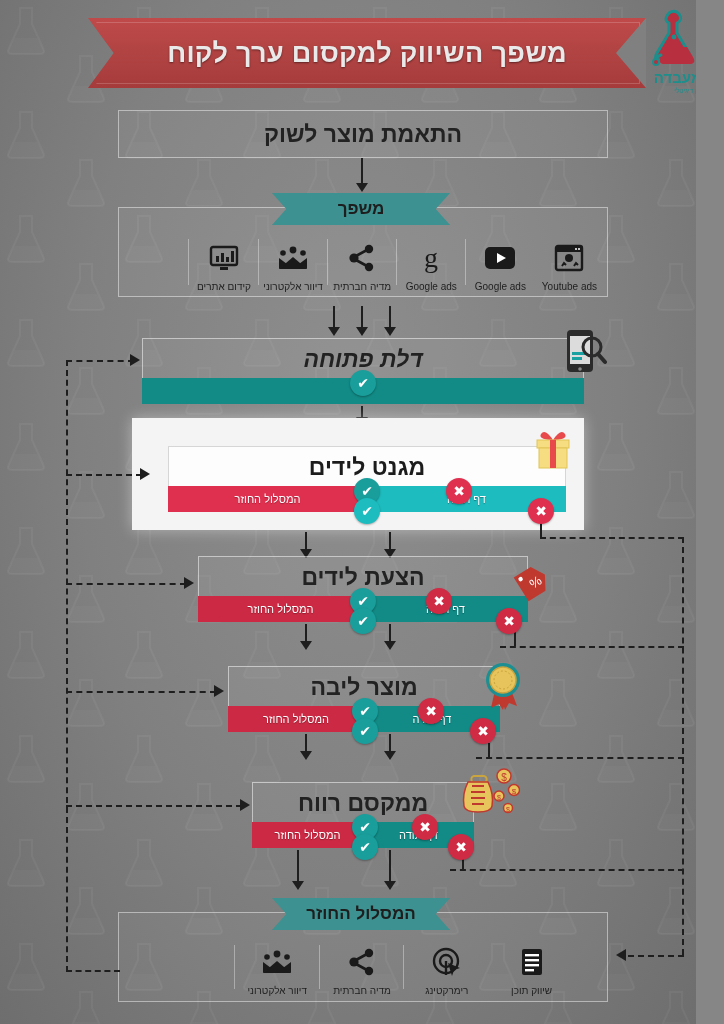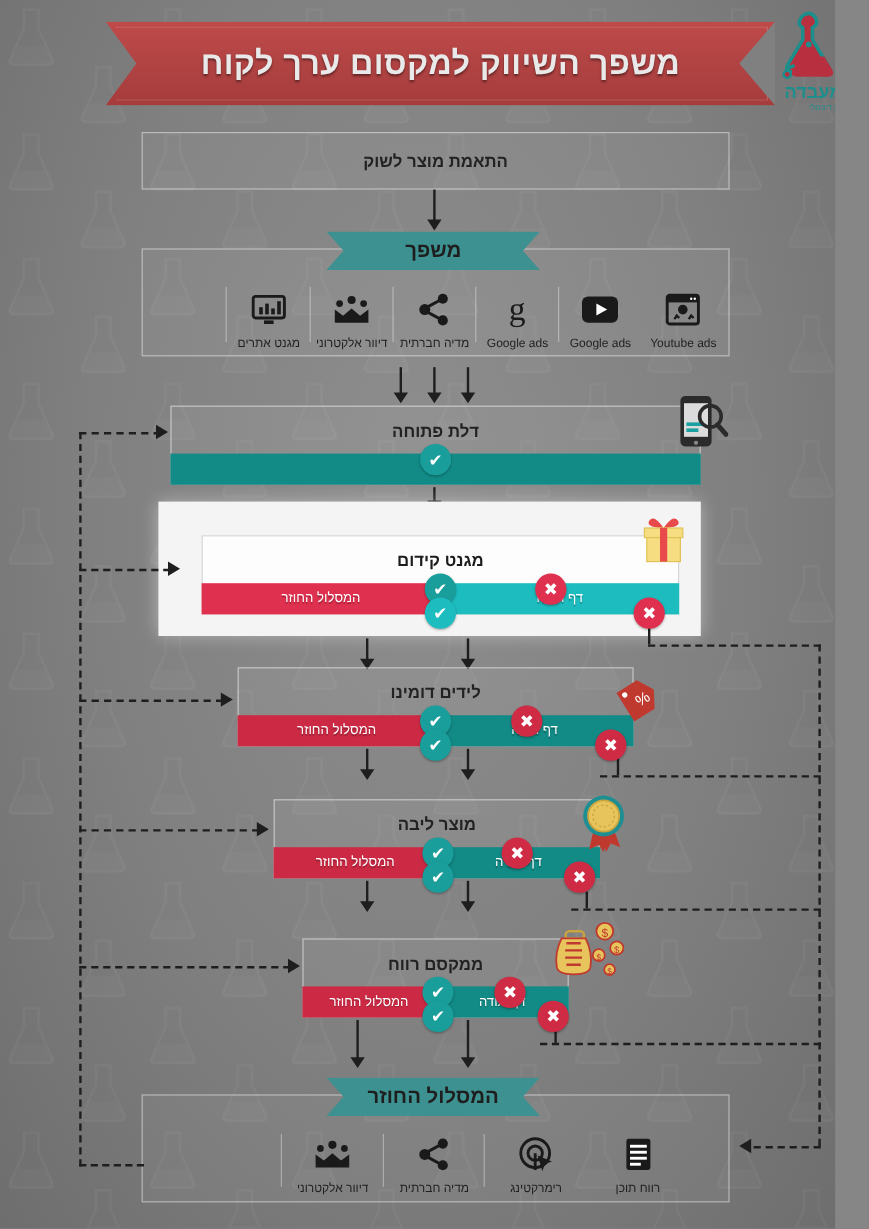--- a/index.html
+++ b/index.html
@@ -37,21 +37,21 @@
 
   
   .panel{position:absolute;border:1px solid rgba(255,255,255,.45);
     background:rgba(255,255,255,.045);}
   .stage{position:absolute;}
   .stage-box{position:absolute;left:0;top:0;width:100%;
     border:1px solid rgba(255,255,255,.5);
     background:rgba(255,255,255,.05);
     box-sizing:border-box;}
   .stage-label{width:100%;height:100%;display:flex;align-items:center;justify-content:center;
-    color:#222;font-size:14px;font-weight:bold;direction:rtl;}
+    color:#222;font-size:23px;font-weight:bold;direction:rtl;}
   .stage-label.dark{color:#1c1c1c;}
 
   .bar{position:absolute;left:0;width:100%;height:26px;display:flex;direction:rtl;}
   .bar .seg{position:relative;height:100%;display:flex;align-items:center;justify-content:center;
     color:#fff;font-size:11px;direction:rtl;}
   .seg.teal{background:#128a85;}
   .seg.teal.bright{background:#1dbcbf;}
   .seg.red{background:#e0304f;}
   .seg.red.dark{background:#cc2a44;}
   .seg-label{position:relative;z-index:2;text-shadow:0 1px 1px rgba(0,0,0,.3);}
@@ -206,31 +206,31 @@
       <div class="icon-glyph">
         <svg width="30" height="28" viewBox="0 0 30 28">
           <rect x="2" y="3" width="26" height="18" rx="2" fill="none" stroke="#1a1a1a" stroke-width="2.4"></rect>
           <rect x="7" y="12" width="3" height="6" fill="#1a1a1a"></rect>
           <rect x="12" y="9" width="3" height="9" fill="#1a1a1a"></rect>
           <rect x="17" y="13" width="3" height="5" fill="#1a1a1a"></rect>
           <rect x="22" y="7" width="3" height="11" fill="#1a1a1a"></rect>
           <rect x="11" y="23" width="8" height="3" fill="#1a1a1a"></rect>
         </svg>
       </div>
-      <div class="icon-cap">מגנט אתרים</div>
+      <div class="icon-cap">קידום אתרים</div>
     </div>
   </div>
 
   <div class="varrow" style="left:333px;top:306px;height:22px;"></div>
   <div class="varrow" style="left:361px;top:306px;height:22px;"></div>
   <div class="varrow" style="left:389px;top:306px;height:22px;"></div>
 
   <div class="stage" style="left:142px;top:338px;width:442px;height:66px;">
     <div class="stage-box" style="height:66px;">
-      <div class="stage-label" style="height:40px;">דלת פתוחה</div>
+      <div class="stage-label" style="height:40px;font-style:italic;">דלת פתוחה</div>
     </div>
     <div class="bar" style="top:40px;height:26px;">
       <div class="seg teal" style="width:100%"></div>
     </div>
     <div class="badge ok" style="left:208px;top:32px;">✔</div>
   </div>
   <div style="position:absolute;left:565px;top:328px;">
     <svg width="42" height="48" viewBox="0 0 42 48">
       <rect x="2" y="2" width="26" height="42" rx="4" fill="#2b2b2b"></rect>
       <rect x="5" y="8" width="20" height="28" fill="#dcdcdc"></rect>
@@ -239,21 +239,21 @@
       <circle cx="15" cy="41" r="1.8" fill="#888"></circle>
       <circle cx="27" cy="19" r="9" fill="none" stroke="#2b2b2b" stroke-width="3"></circle>
       <path d="M33 26 L40 34" stroke="#2b2b2b" stroke-width="4" stroke-linecap="round"></path>
     </svg>
   </div>
   <div class="varrow" style="left:361px;top:406px;height:12px;"></div>
 
   <div class="magnet-card" style="left:132px;top:418px;width:452px;height:112px;"></div>
   <div class="stage" style="left:168px;top:446px;width:398px;height:66px;">
     <div class="stage-box" style="height:66px;background:#fdfdfd;border-color:#d6d6d6;">
-      <div class="stage-label dark" style="height:40px;">מגנט קידום</div>
+      <div class="stage-label dark" style="height:40px;">מגנט לידים</div>
     </div>
     <div class="bar" style="top:40px;height:26px;">
       <div class="seg teal bright" style="width:50%">
         <span class="seg-label">דף תודה</span>
       </div>
       <div class="seg red" style="width:50%">
         <span class="seg-label">המסלול החוזר</span>
       </div>
     </div>
     <div class="badge ok" style="left:186px;top:32px;">✔</div>
@@ -268,21 +268,21 @@
       <rect x="4" y="12" width="32" height="8" fill="#f7dd82" stroke="#e0c356" stroke-width="1"></rect>
       <rect x="6" y="20" width="28" height="20" fill="#f7dd82" stroke="#e0c356" stroke-width="1"></rect>
       <rect x="17" y="12" width="6" height="28" fill="#e8494a"></rect>
     </svg>
   </div>
   <div class="varrow" style="left:305px;top:532px;height:18px;"></div>
   <div class="varrow" style="left:389px;top:532px;height:18px;"></div>
 
   <div class="stage" style="left:198px;top:556px;width:330px;height:66px;">
     <div class="stage-box" style="height:66px;">
-      <div class="stage-label" style="height:40px;">לידים דומינו</div>
+      <div class="stage-label" style="height:40px;">הצעת לידים</div>
     </div>
     <div class="bar" style="top:40px;height:26px;">
       <div class="seg teal" style="width:50%">
         <span class="seg-label">דף תודה</span>
       </div>
       <div class="seg red dark" style="width:50%">
         <span class="seg-label">המסלול החוזר</span>
       </div>
     </div>
     <div class="badge ok" style="left:152px;top:32px;">✔</div>
@@ -377,21 +377,21 @@
     <div class="icon-cell" style="width:84.8px">
       <div class="icon-glyph">
         <svg width="24" height="30" viewBox="0 0 24 30">
           <rect x="2" y="2" width="20" height="26" rx="2" fill="#1a1a1a"></rect>
           <rect x="5" y="7" width="14" height="2.4" fill="#fff"></rect>
           <rect x="5" y="12" width="14" height="2.4" fill="#fff"></rect>
           <rect x="5" y="17" width="14" height="2.4" fill="#fff"></rect>
           <rect x="5" y="22" width="9" height="2.4" fill="#fff"></rect>
         </svg>
       </div>
-      <div class="icon-cap">רווח תוכן</div>
+      <div class="icon-cap">שיווק תוכן</div>
     </div>
     <div class="icon-cell" style="width:84.8px">
       <div class="icon-glyph">
         <svg width="30" height="30" viewBox="0 0 30 30">
           <circle cx="14" cy="14" r="12" fill="none" stroke="#1a1a1a" stroke-width="2.4"></circle>
           <circle cx="14" cy="14" r="6" fill="none" stroke="#1a1a1a" stroke-width="2.4"></circle>
           <path d="M14 14 L14 28" stroke="#1a1a1a" stroke-width="2.4"></path>
           <path d="M16 16 L28 21 L22 23 L20 29 Z" fill="#1a1a1a"></path>
         </svg>
       </div>

